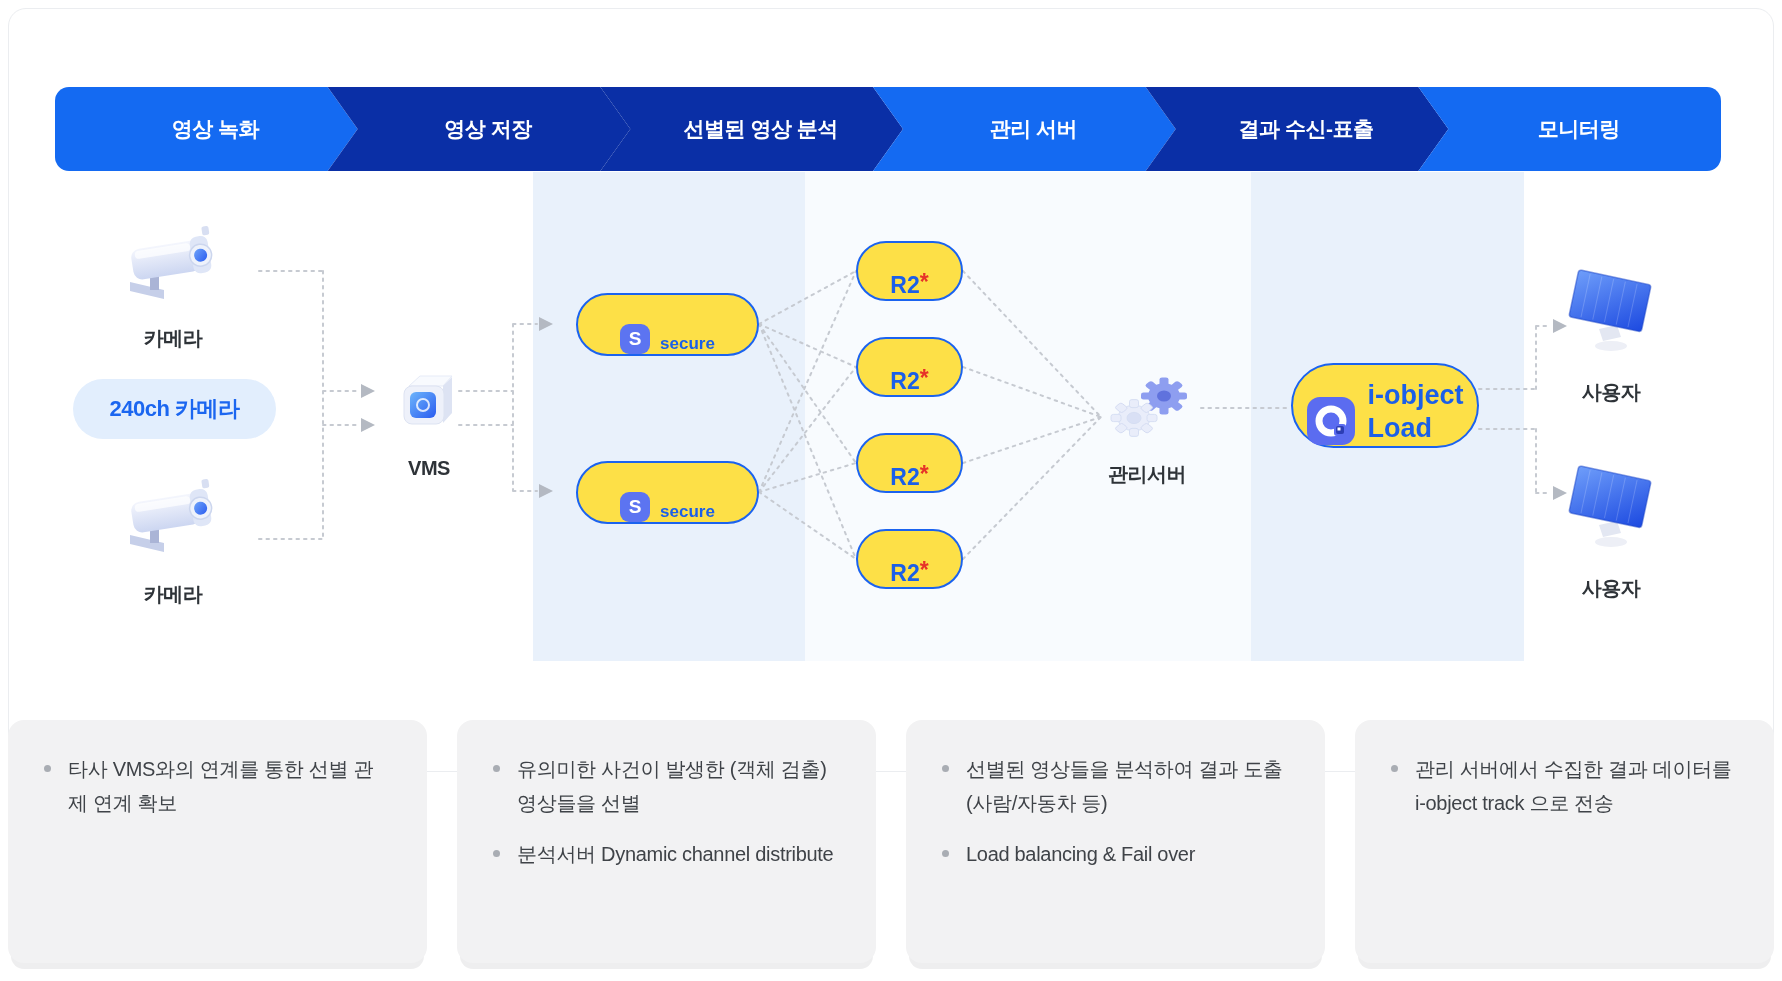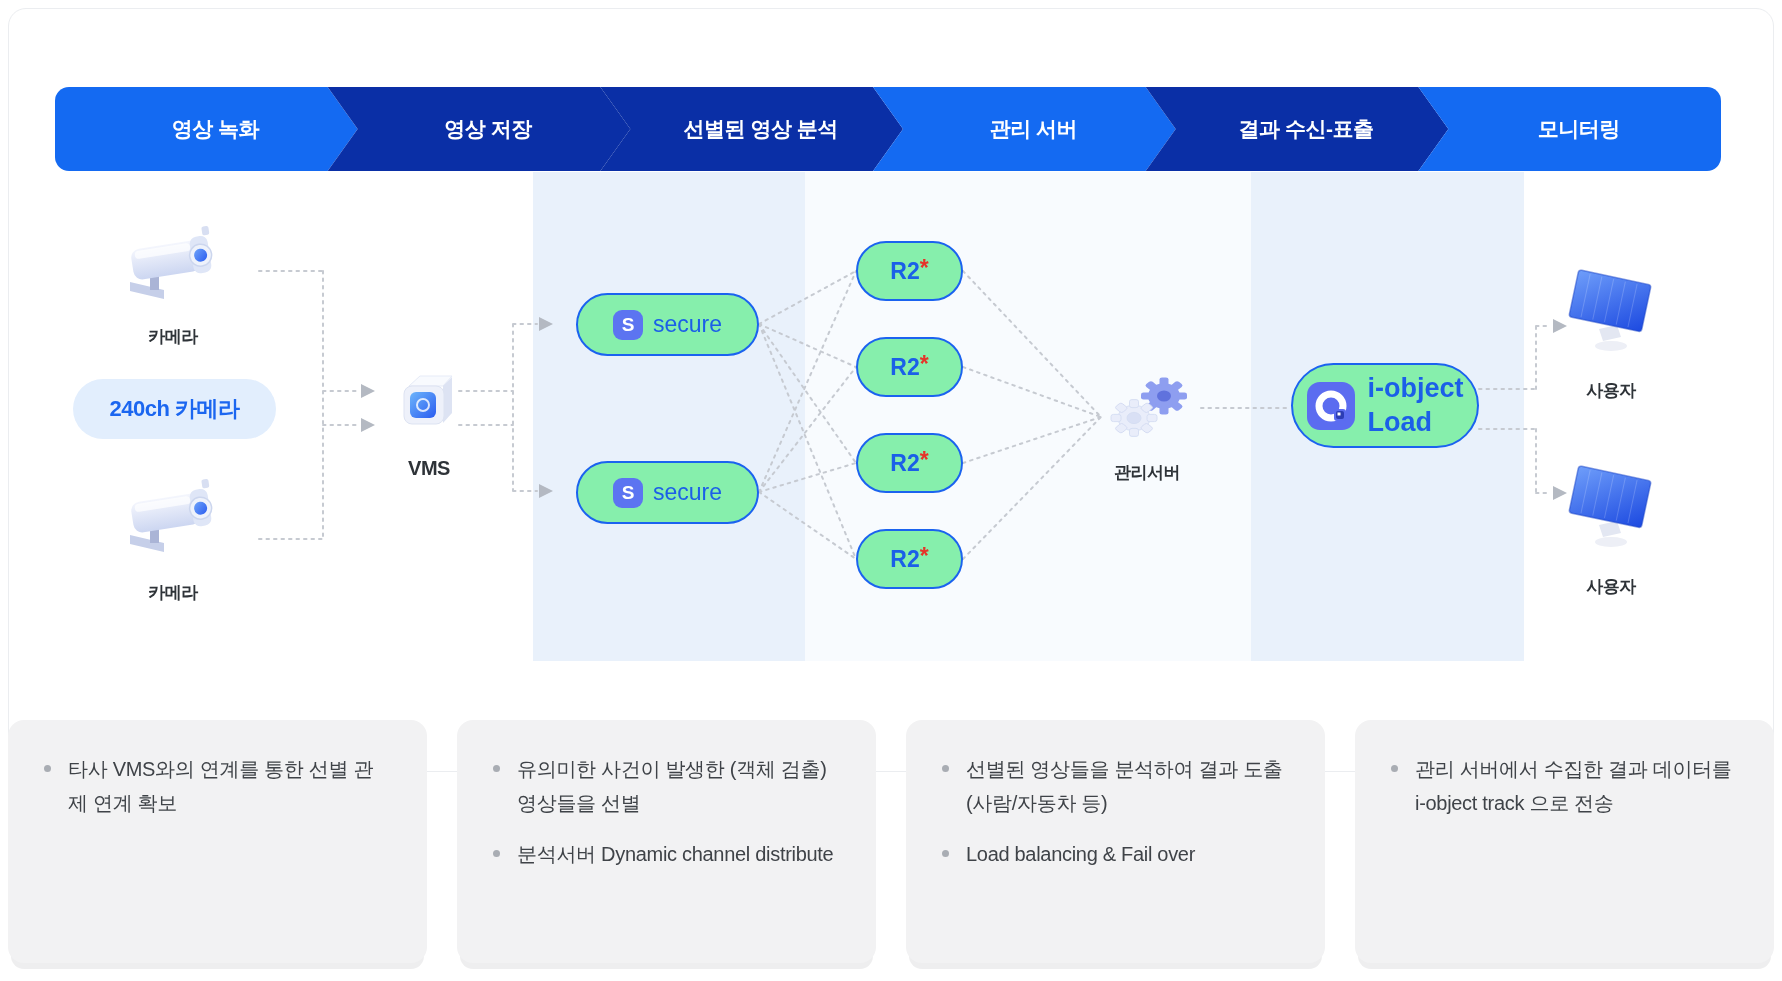--- a/index.html
+++ b/index.html
@@ -26,35 +26,35 @@
   .seg:first-child { margin-left:0;
     clip-path:polygon(0 0, calc(100% - 30px) 0, 100% 50%, calc(100% - 30px) 100%, 0 100%); }
   .seg:last-child {
     clip-path:polygon(0 0, 100% 0, 100% 100%, 0 100%, 30px 50%); }
   .seg.bright { background:var(--c-bright,#146af2); }
   .seg.dark   { background:var(--c-dark,#0a2fa6);text-align:right; }
   .seg span { padding-left:18px; }
 
   
   .node { position:absolute; z-index:2; }
-  .nlabel { position:absolute; z-index:2; font-size:17px; font-weight:700;
+  .nlabel { position:absolute; z-index:2; font-size:20px; font-weight:700;
     color:#2e3338; text-align:center; letter-spacing:-0.5px; }
 
   .badge { position:absolute; left:64px; top:370px; width:203px; height:60px;
     background:var(--c-badge-bg,#e2eefd); border-radius:30px; z-index:2;
     display:flex; align-items:center; justify-content:center;
     color:var(--c-badge-text,#1b66f0); font-size:22px; font-weight:700; letter-spacing:-0.5px; }
 
-  .pill { position:absolute; background:#86efac; border:2.5px solid var(--c-border,#1b63ef);
-    border-radius:999px; display:flex; align-items:center; justify-content:center; z-index:2; }
+  .pill { position:absolute; background:#fde047; border:2.5px solid var(--c-border,#1b63ef);
+    border-radius:999px; display:flex; align-items:flex-end; justify-content:center; z-index:2; }
   .pill-secure { left:567px; width:183px; height:63px; gap:10px; }
   .pill-secure.s1 { top:284px; } .pill-secure.s2 { top:452px; }
   .chip { width:30px; height:30px; border-radius:9px; background:var(--c-indigo,#5c74f1);
     color:#fff; font-size:19px; font-weight:700; display:flex; align-items:center; justify-content:center; }
-  .pill-secure .txt { color:var(--c-nodetext,#1b5fe8); font-size:23px; font-weight:400; }
+  .pill-secure .txt { color:var(--c-nodetext,#1b5fe8); font-size:17px; font-weight:700; }
 
   .pill-r2 { left:847px; width:107px; height:60px; }
   .pill-r2 .txt { color:var(--c-nodetext,#1b5fe8); font-size:23px; font-weight:700; }
   .pill-r2 .star { color:var(--c-star,#e63329); font-size:23px; font-weight:700; position:relative; top:-3px; }
   .r2-1{top:232px;} .r2-2{top:328px;} .r2-3{top:424px;} .r2-4{top:520px;}
 
   .pill-iobject { left:1282px; top:354px; width:188px; height:85px; gap:11px; border-radius:44px; }
   .pill-iobject .txt { color:var(--c-nodetext,#1b5fe8); font-size:27px; font-weight:600;
     line-height:1.25; text-align:left; }
 

